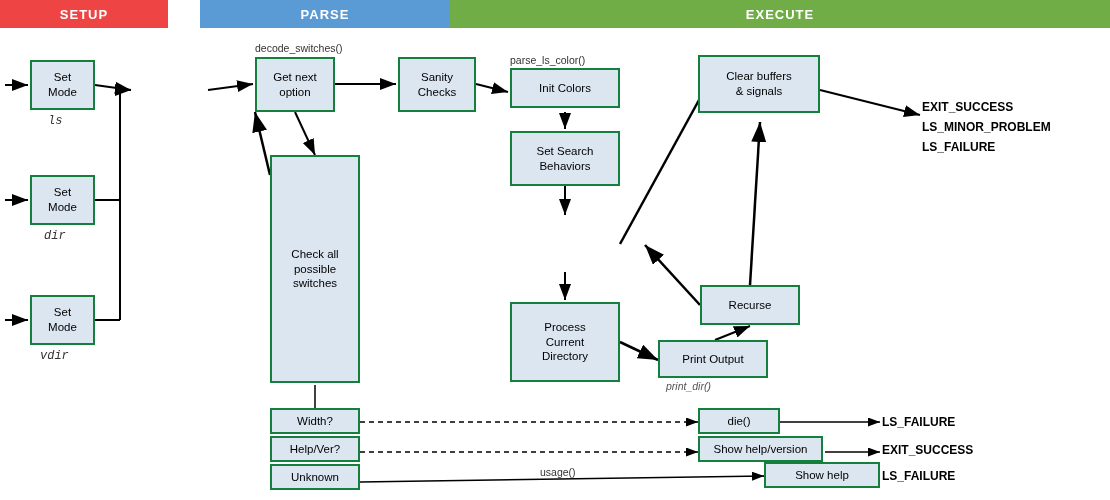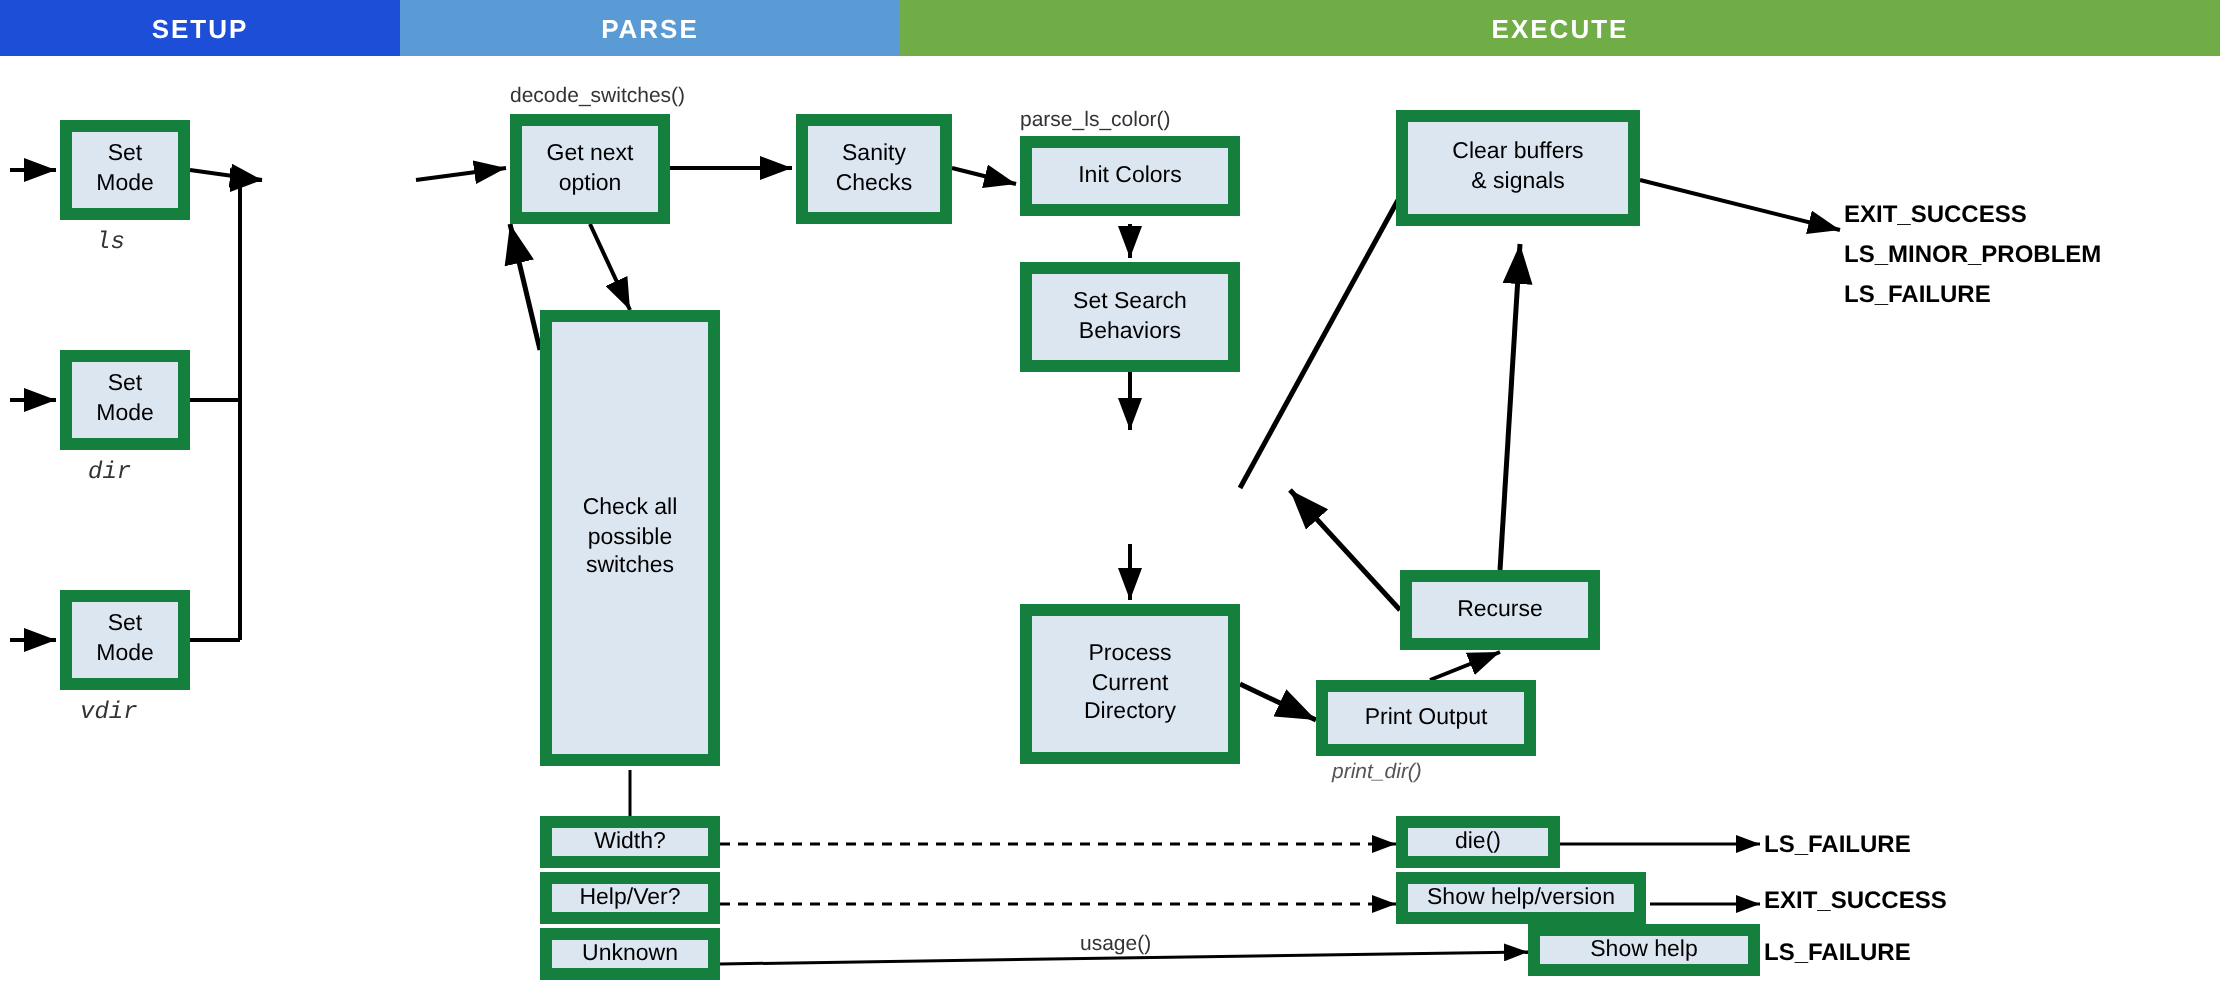--- a/index.html
+++ b/index.html
@@ -26,29 +26,29 @@
       height: 28px;
       display: flex;
       align-items: center;
       justify-content: center;
       font-weight: bold;
       font-size: 13px;
       color: white;
       letter-spacing: 1px;
     }
 
-    .phase-setup { background: #1d4ed8; left: 0; width: 200px; }
+    .phase-setup { background: #ef4444; left: 0; width: 168px; }
     .phase-parse { background: #5b9bd5; left: 200px; width: 250px; }
     .phase-execute { background: #70ad47; left: 450px; width: 660px; }
 
     
     .box {
       position: absolute;
       background: #dce6f1;
-      border: 6px solid #15803d;
+      border: 2px solid #15803d;
       display: flex;
       align-items: center;
       justify-content: center;
       text-align: center;
       font-size: 11.5px;
       line-height: 1.3;
       padding: 4px;
     }
 
     

